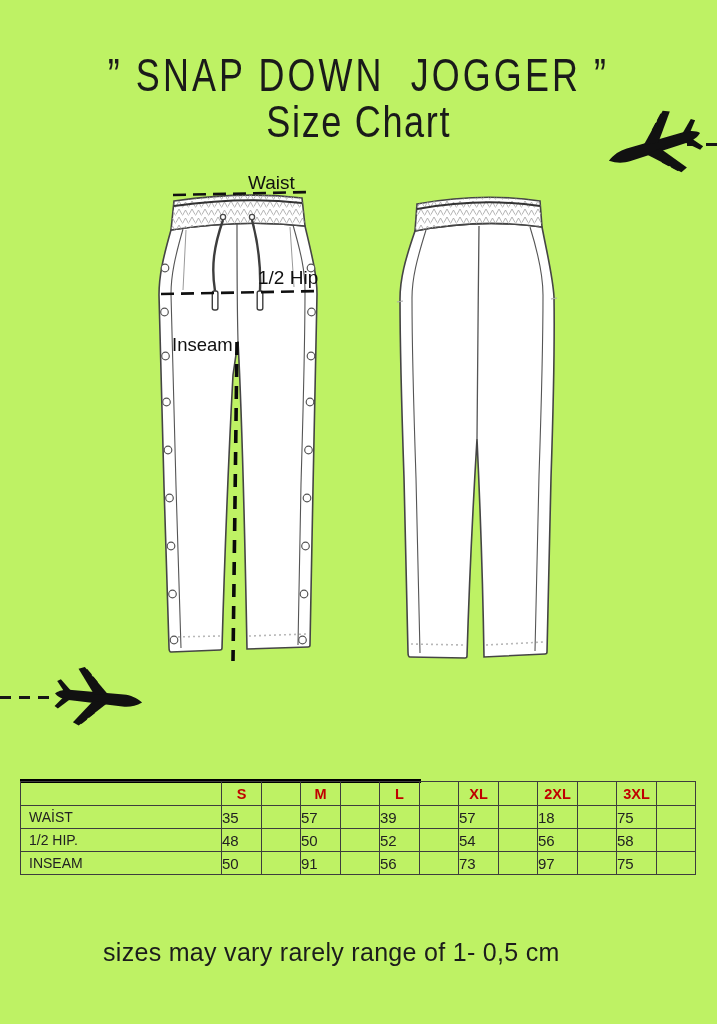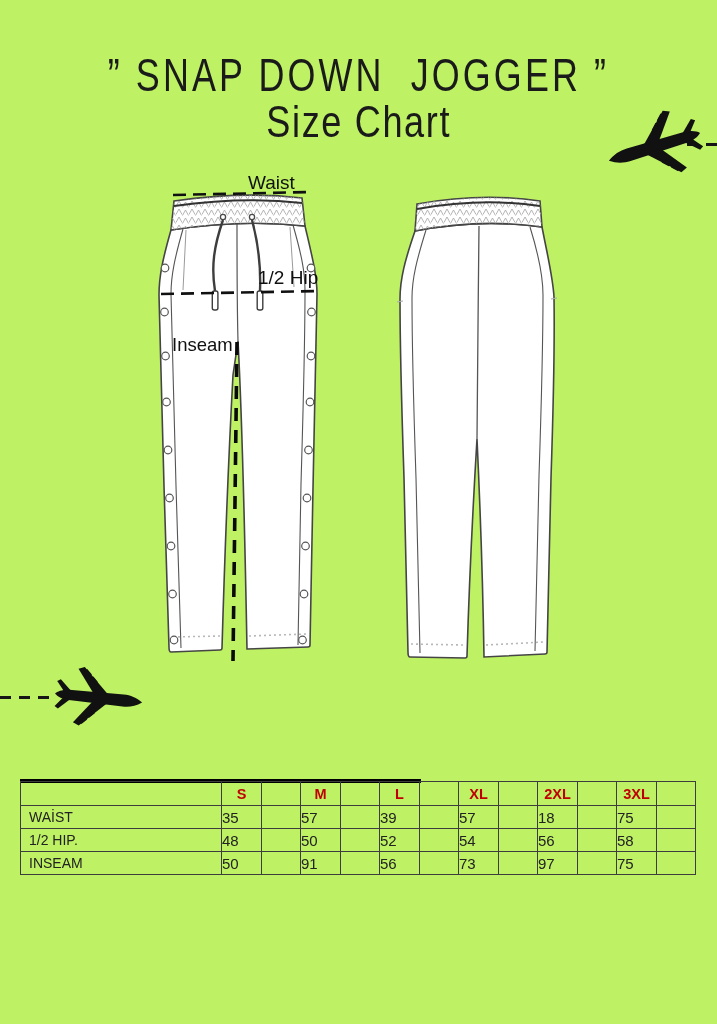--- a/index.html
+++ b/index.html
@@ -223,14 +223,15 @@
         <td>73</td>
           <td></td>
         <td>97</td>
           <td></td>
         <td>75</td>
           <td></td>
       </tr>
     </tbody>
   </table>
 
+  <div class="footnote">sizes may vary rarely range of 1- 0,5 cm</div>
 
 </div>
 
 </body></html>

